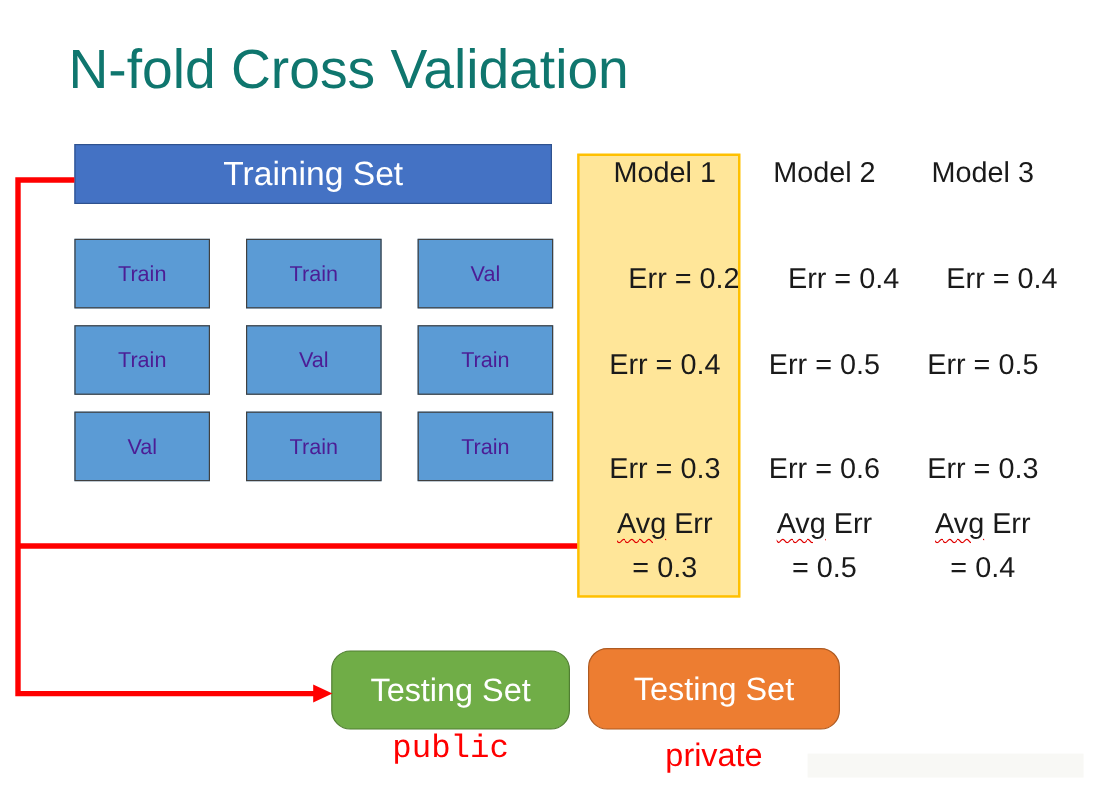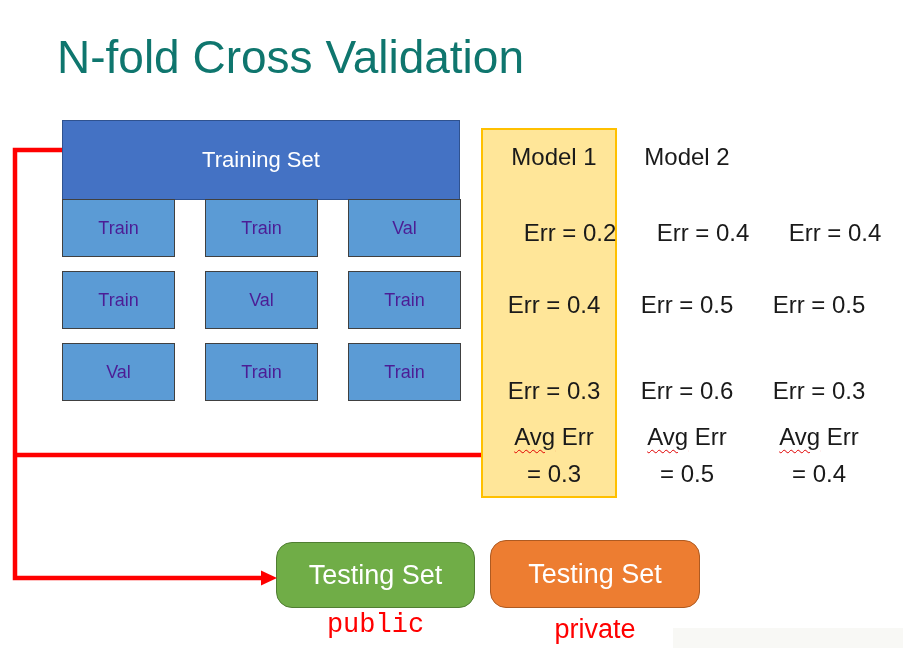--- a/index.html
+++ b/index.html
@@ -5,42 +5,42 @@
   html,body{margin:0;padding:0;background:#ffffff;}
   .canvas{
     position:relative;width:917px;height:658px;background:#ffffff;
     font-family:"Liberation Sans","DejaVu Sans",sans-serif;overflow:hidden;
   }
   .title{
     position:absolute;left:57px;top:30px;font-size:46px;font-weight:300;
     color:#0f766e;letter-spacing:0px;white-space:nowrap;
   }
   .hdr{
-    position:absolute;left:62px;top:120px;width:398px;height:80px;
+    position:absolute;left:62px;top:120px;width:398px;height:50px;
     background:#4472C4;border:1px solid #2F528F;box-sizing:border-box;
-    color:#fff;font-size:22px;display:flex;align-items:center;justify-content:center;
+    color:#fff;font-size:28px;display:flex;align-items:center;justify-content:center;
   }
   .cell{
     position:absolute;width:113px;height:58px;background:#5B9BD5;
     border:1px solid #404040;box-sizing:border-box;color:#4c1d95;font-size:18px;
     display:flex;align-items:center;justify-content:center;
   }
   .c0{left:62px;}.c1{left:205px;}.c2{left:348px;}
   .r0{top:199px;}.r1{top:271px;}.r2{top:343px;}
   .highlight{
     position:absolute;left:481px;top:128px;width:136px;height:370px;
     background:#FFE699;border:2px solid #FFC000;box-sizing:border-box;
   }
   .model-col{
     position:absolute;top:128px;width:140px;height:370px;text-align:center;
     color:#1a1a1a;font-size:24px;
   }
   .mc0{left:484px;}.mc1{left:617px;}.mc2{left:749px;}
   .m-row{position:absolute;width:100%;left:0;line-height:28px;white-space:nowrap;}
-  .m-name{top:15px;}
+  .m-name{top:3px;}
   .m-err0{top:91px;padding-left:16px;}
   .m-err1{top:163px;}
   .m-err2{top:233px;margin-top:16px;}
   .m-avg1{top:295px;}
   .m-avg2{top:332px;}
   .avg-word{
     text-decoration-line:underline;text-decoration-style:wavy;
     text-decoration-color:#e00000;text-decoration-thickness:1px;
     text-underline-offset:4px;
     text-align:center;
@@ -92,20 +92,21 @@
   <div class="model-col mc1">
     <div class="m-row m-name">Model 2</div>
     <div class="m-row m-err0">Err = 0.4</div>
     <div class="m-row m-err1">Err = 0.5</div>
     <div class="m-row m-err2">Err = 0.6</div>
     <div class="m-row m-avg1"><span class="avg-word">Avg</span> <span>Err</span></div>
     <div class="m-row m-avg2">= 0.5</div>
   </div>
 
   <div class="model-col mc2">
+    <div class="m-row m-name">Model 3</div>
     <div class="m-row m-err0">Err = 0.4</div>
     <div class="m-row m-err1">Err = 0.5</div>
     <div class="m-row m-err2">Err = 0.3</div>
     <div class="m-row m-avg1"><span class="avg-word">Avg</span> <span>Err</span></div>
     <div class="m-row m-avg2">= 0.4</div>
   </div>
 
   <div class="test-box test-green">
     <span>Testing Set</span>
   </div>

